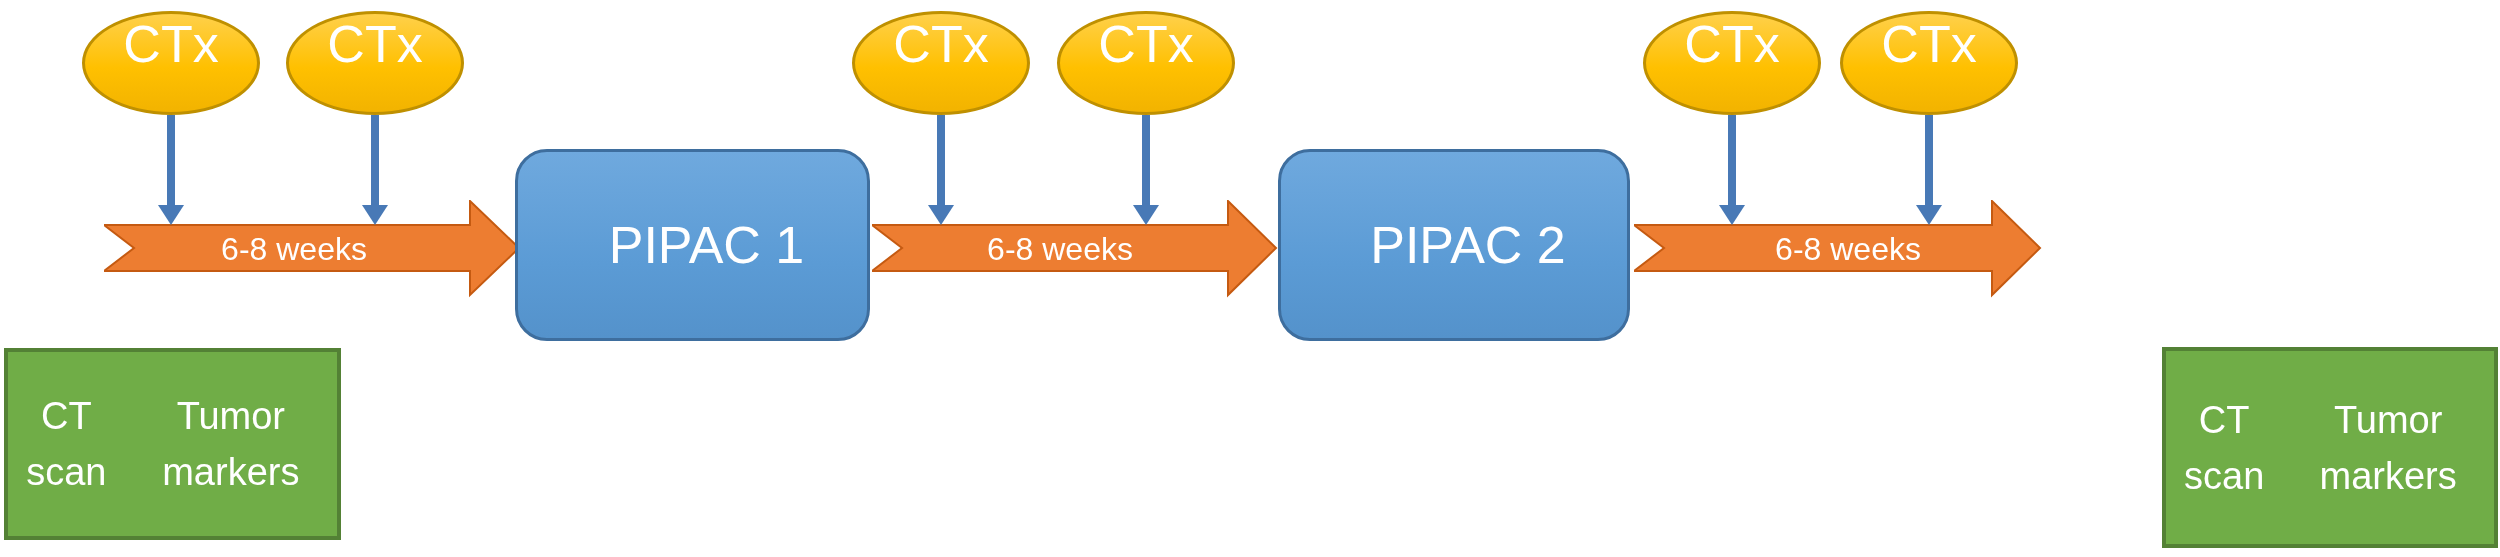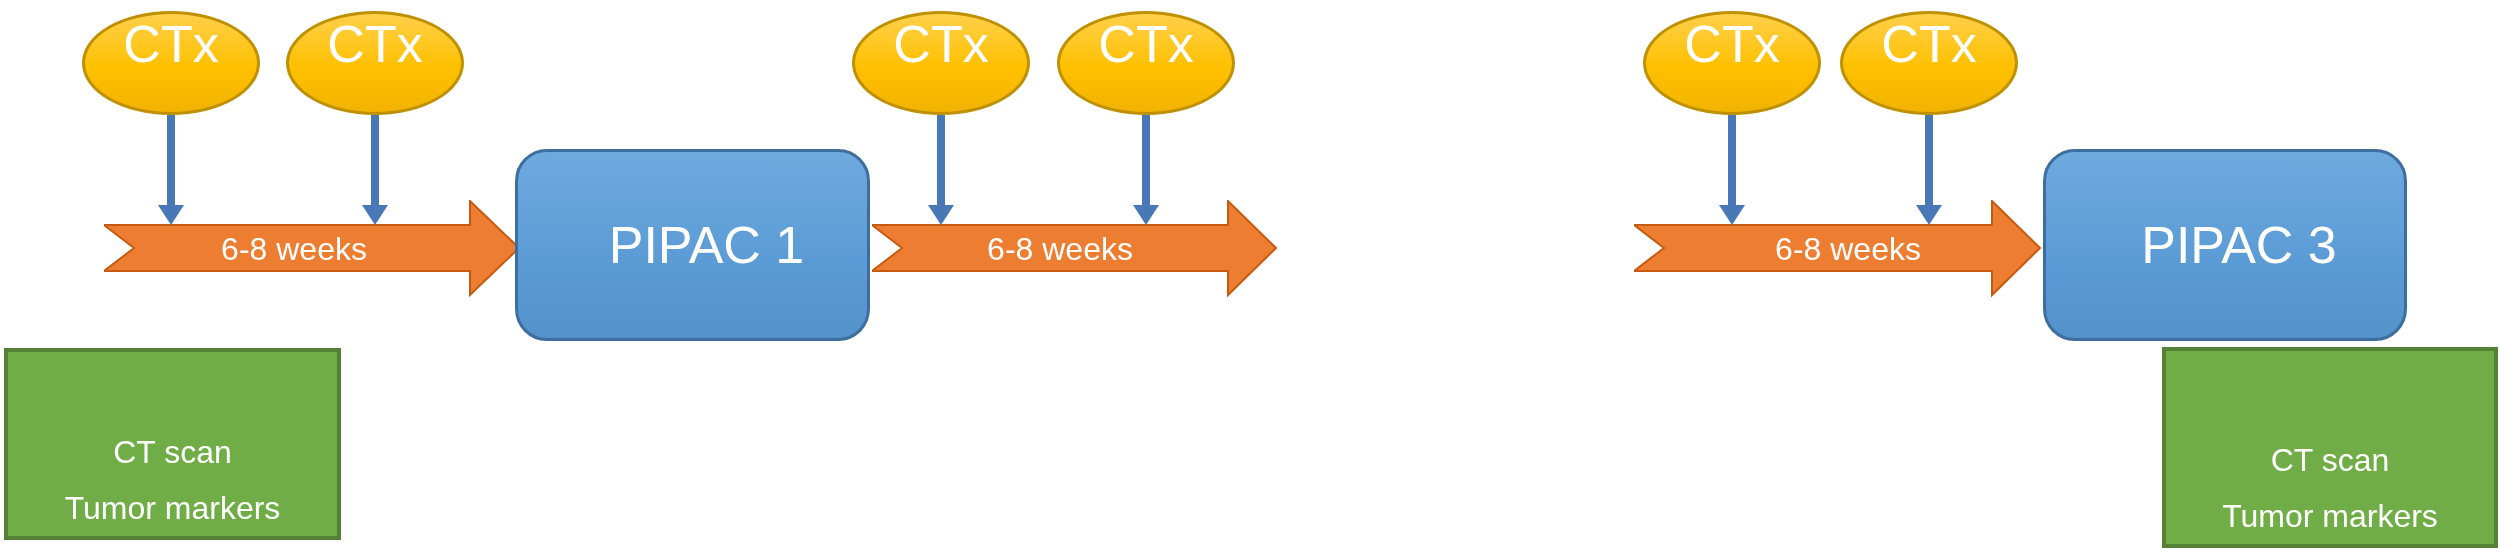--- a/index.html
+++ b/index.html
@@ -62,22 +62,22 @@
     box-sizing:border-box;
     display:flex;align-items:center;justify-content:center;
     color:var(--text);font-size:52px;white-space:nowrap;padding-left:28px;
   }
   
   .assessment{
     position:absolute;
     background:var(--assessment-fill);
     border:4px solid var(--assessment-border);
     box-sizing:border-box;
-    display:flex;flex-direction:column;align-items:center;justify-content:flex-end;
-    color:var(--text);font-size:32px;line-height:56px;text-align:center;
+    display:flex;flex-direction:row;align-items:center;justify-content:flex-end;
+    color:var(--text);font-size:38px;line-height:56px;text-align:center;
   }
 </style>
 </head>
 <body>
 
 <div class="canvas">
 
   <svg class="interval-arrow" style="left:104px" width="417" height="98" viewBox="0 0 417 98">
     <polygon points="0,25 366,25 366,1 415,48 366,95 366,71 0,71 30,48" style="fill:var(--arrow-fill);stroke:var(--arrow-border);stroke-width:2"></polygon>
   </svg>
@@ -121,22 +121,22 @@
   <div class="ctx" style="left:1643px">
     <span>CTx</span>
     </div>
   <div class="ctx" style="left:1840px">
     <span>CTx</span>
     </div>
 
   <div class="pipac" style="left:515px;width:355px">
     <span>PIPAC 1</span>
   </div>
-  <div class="pipac" style="left:2043px;width:364px">
-    <span>PIPAC 3</span>
+  <div class="pipac" style="left:1278px;width:352px">
+    <span>PIPAC 2</span>
   </div>
 
   <div class="assessment" style="left:4px;top:348px;width:337px;height:192px">
     <span>CT scan</span>
     <span>Tumor markers</span>
   </div>
   <div class="assessment" style="left:2162px;top:347px;width:336px;height:201px">
     <span>CT scan</span>
     <span>Tumor markers</span>
   </div>

